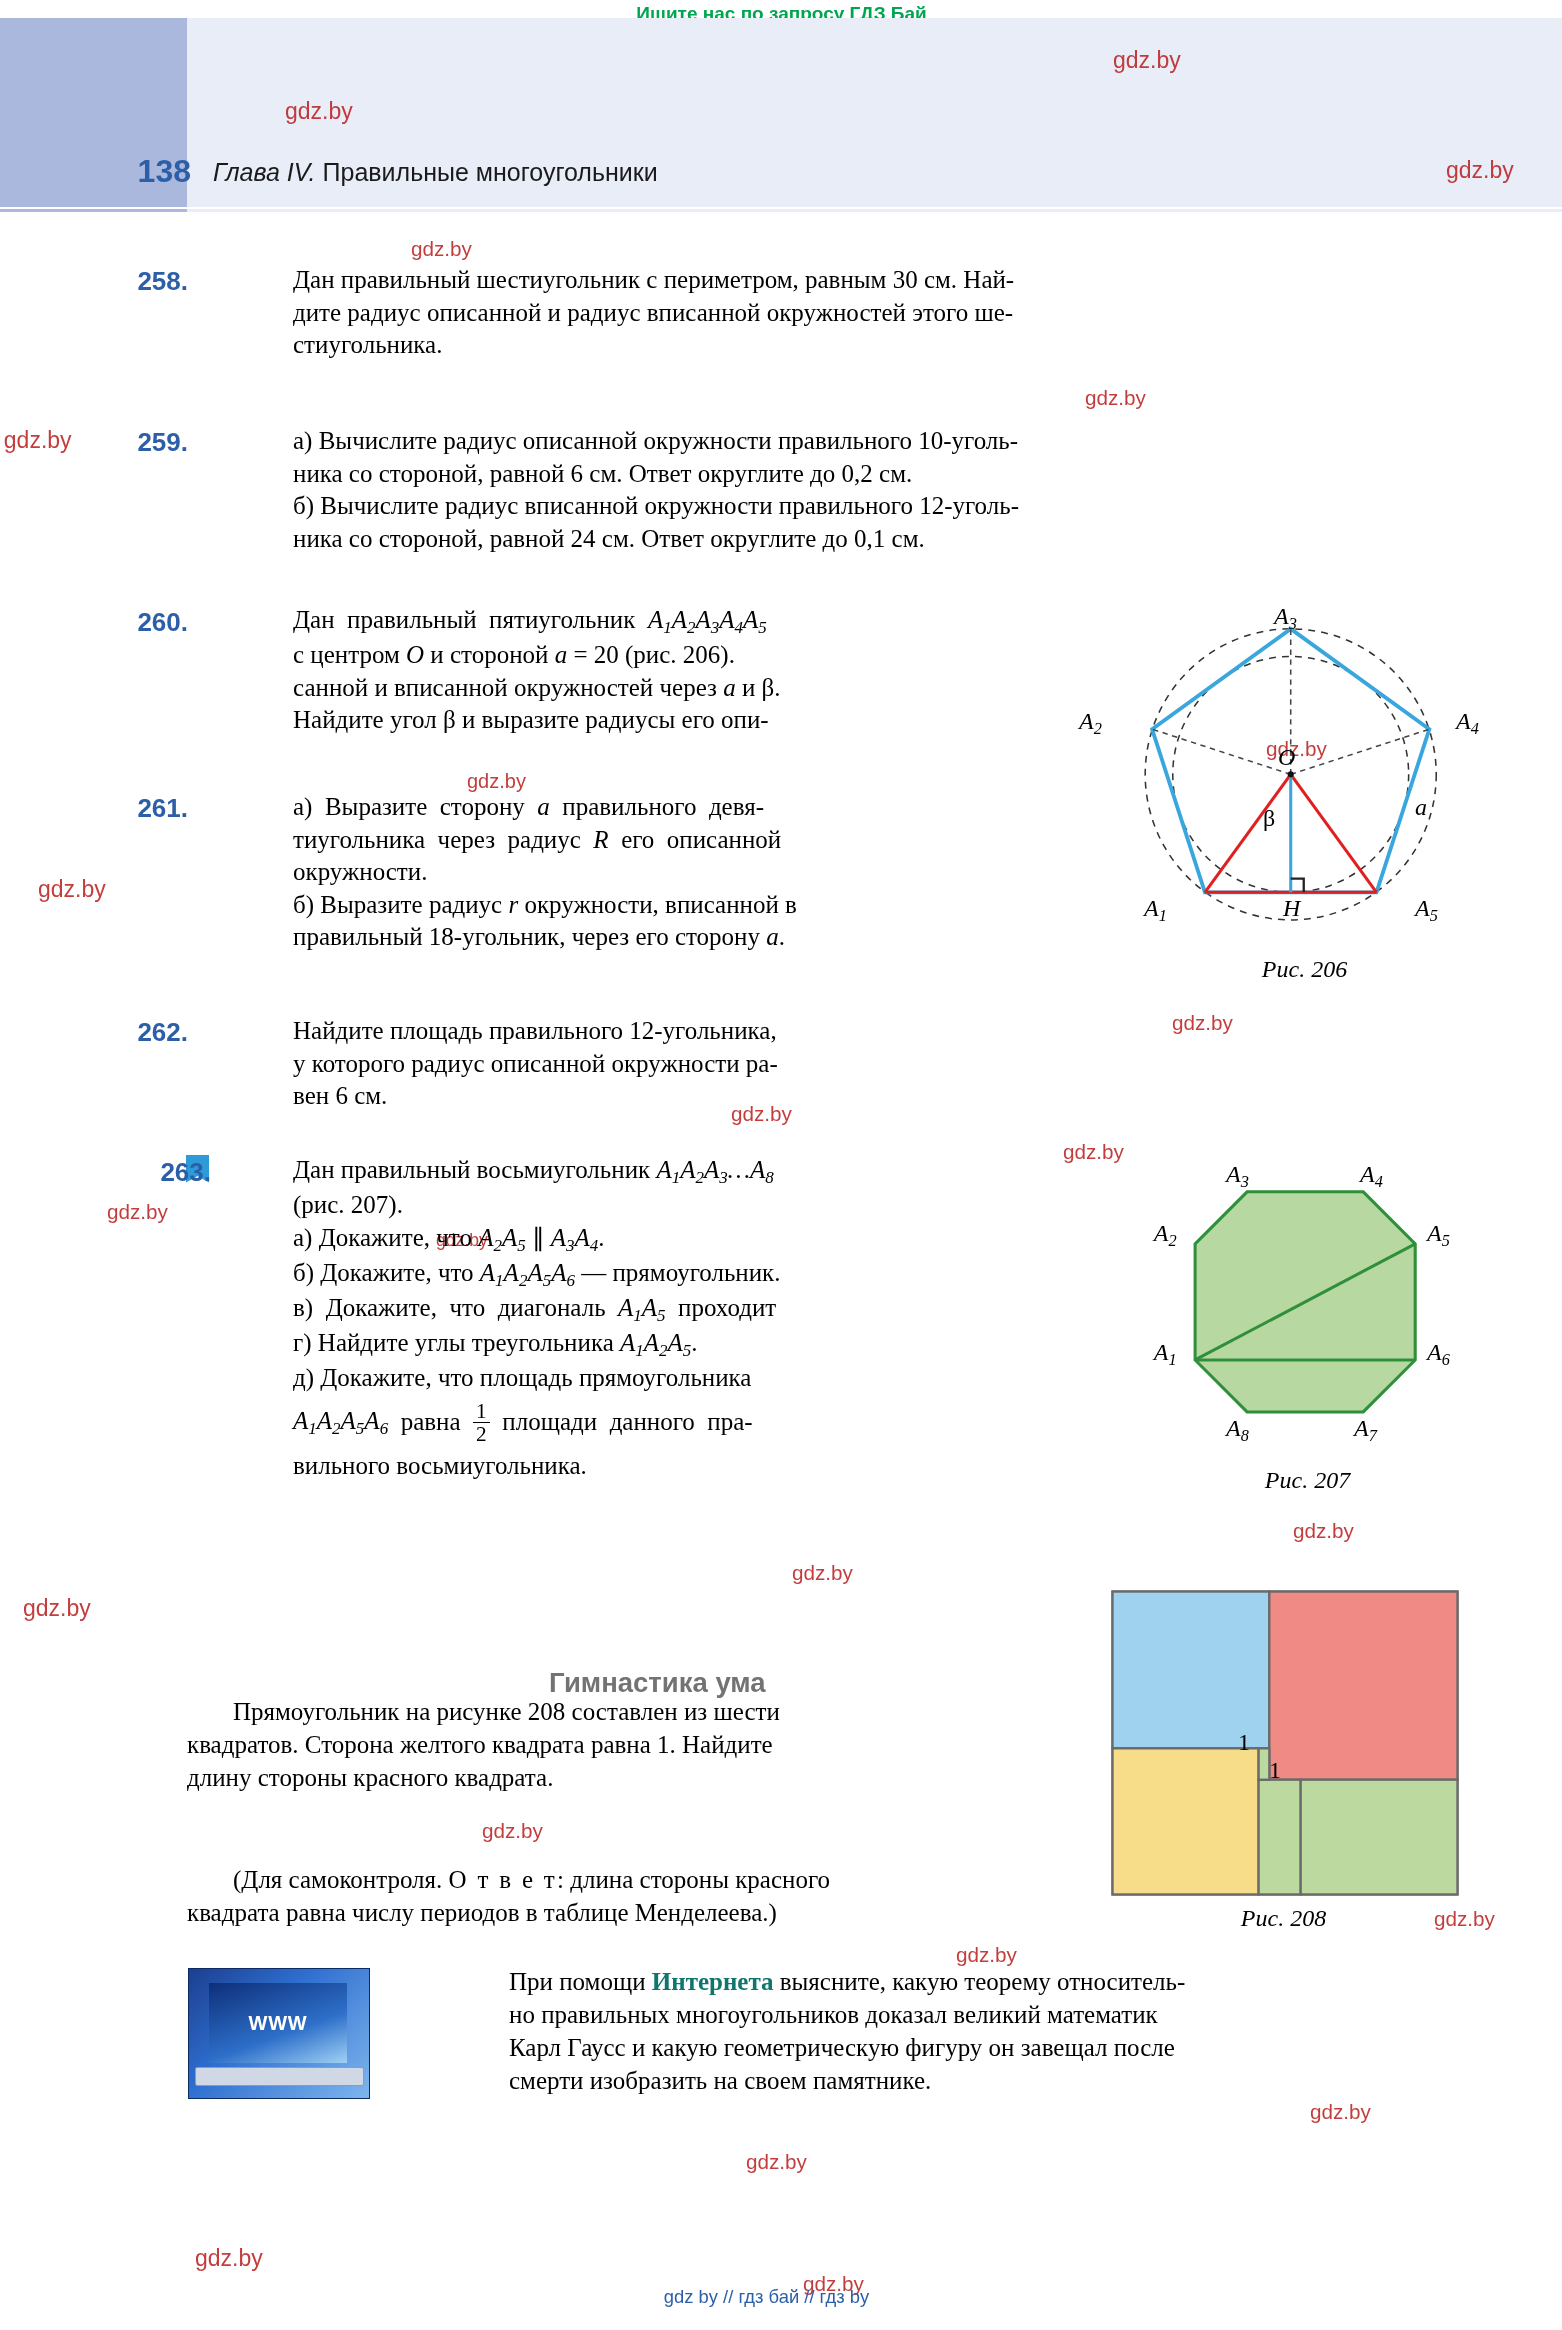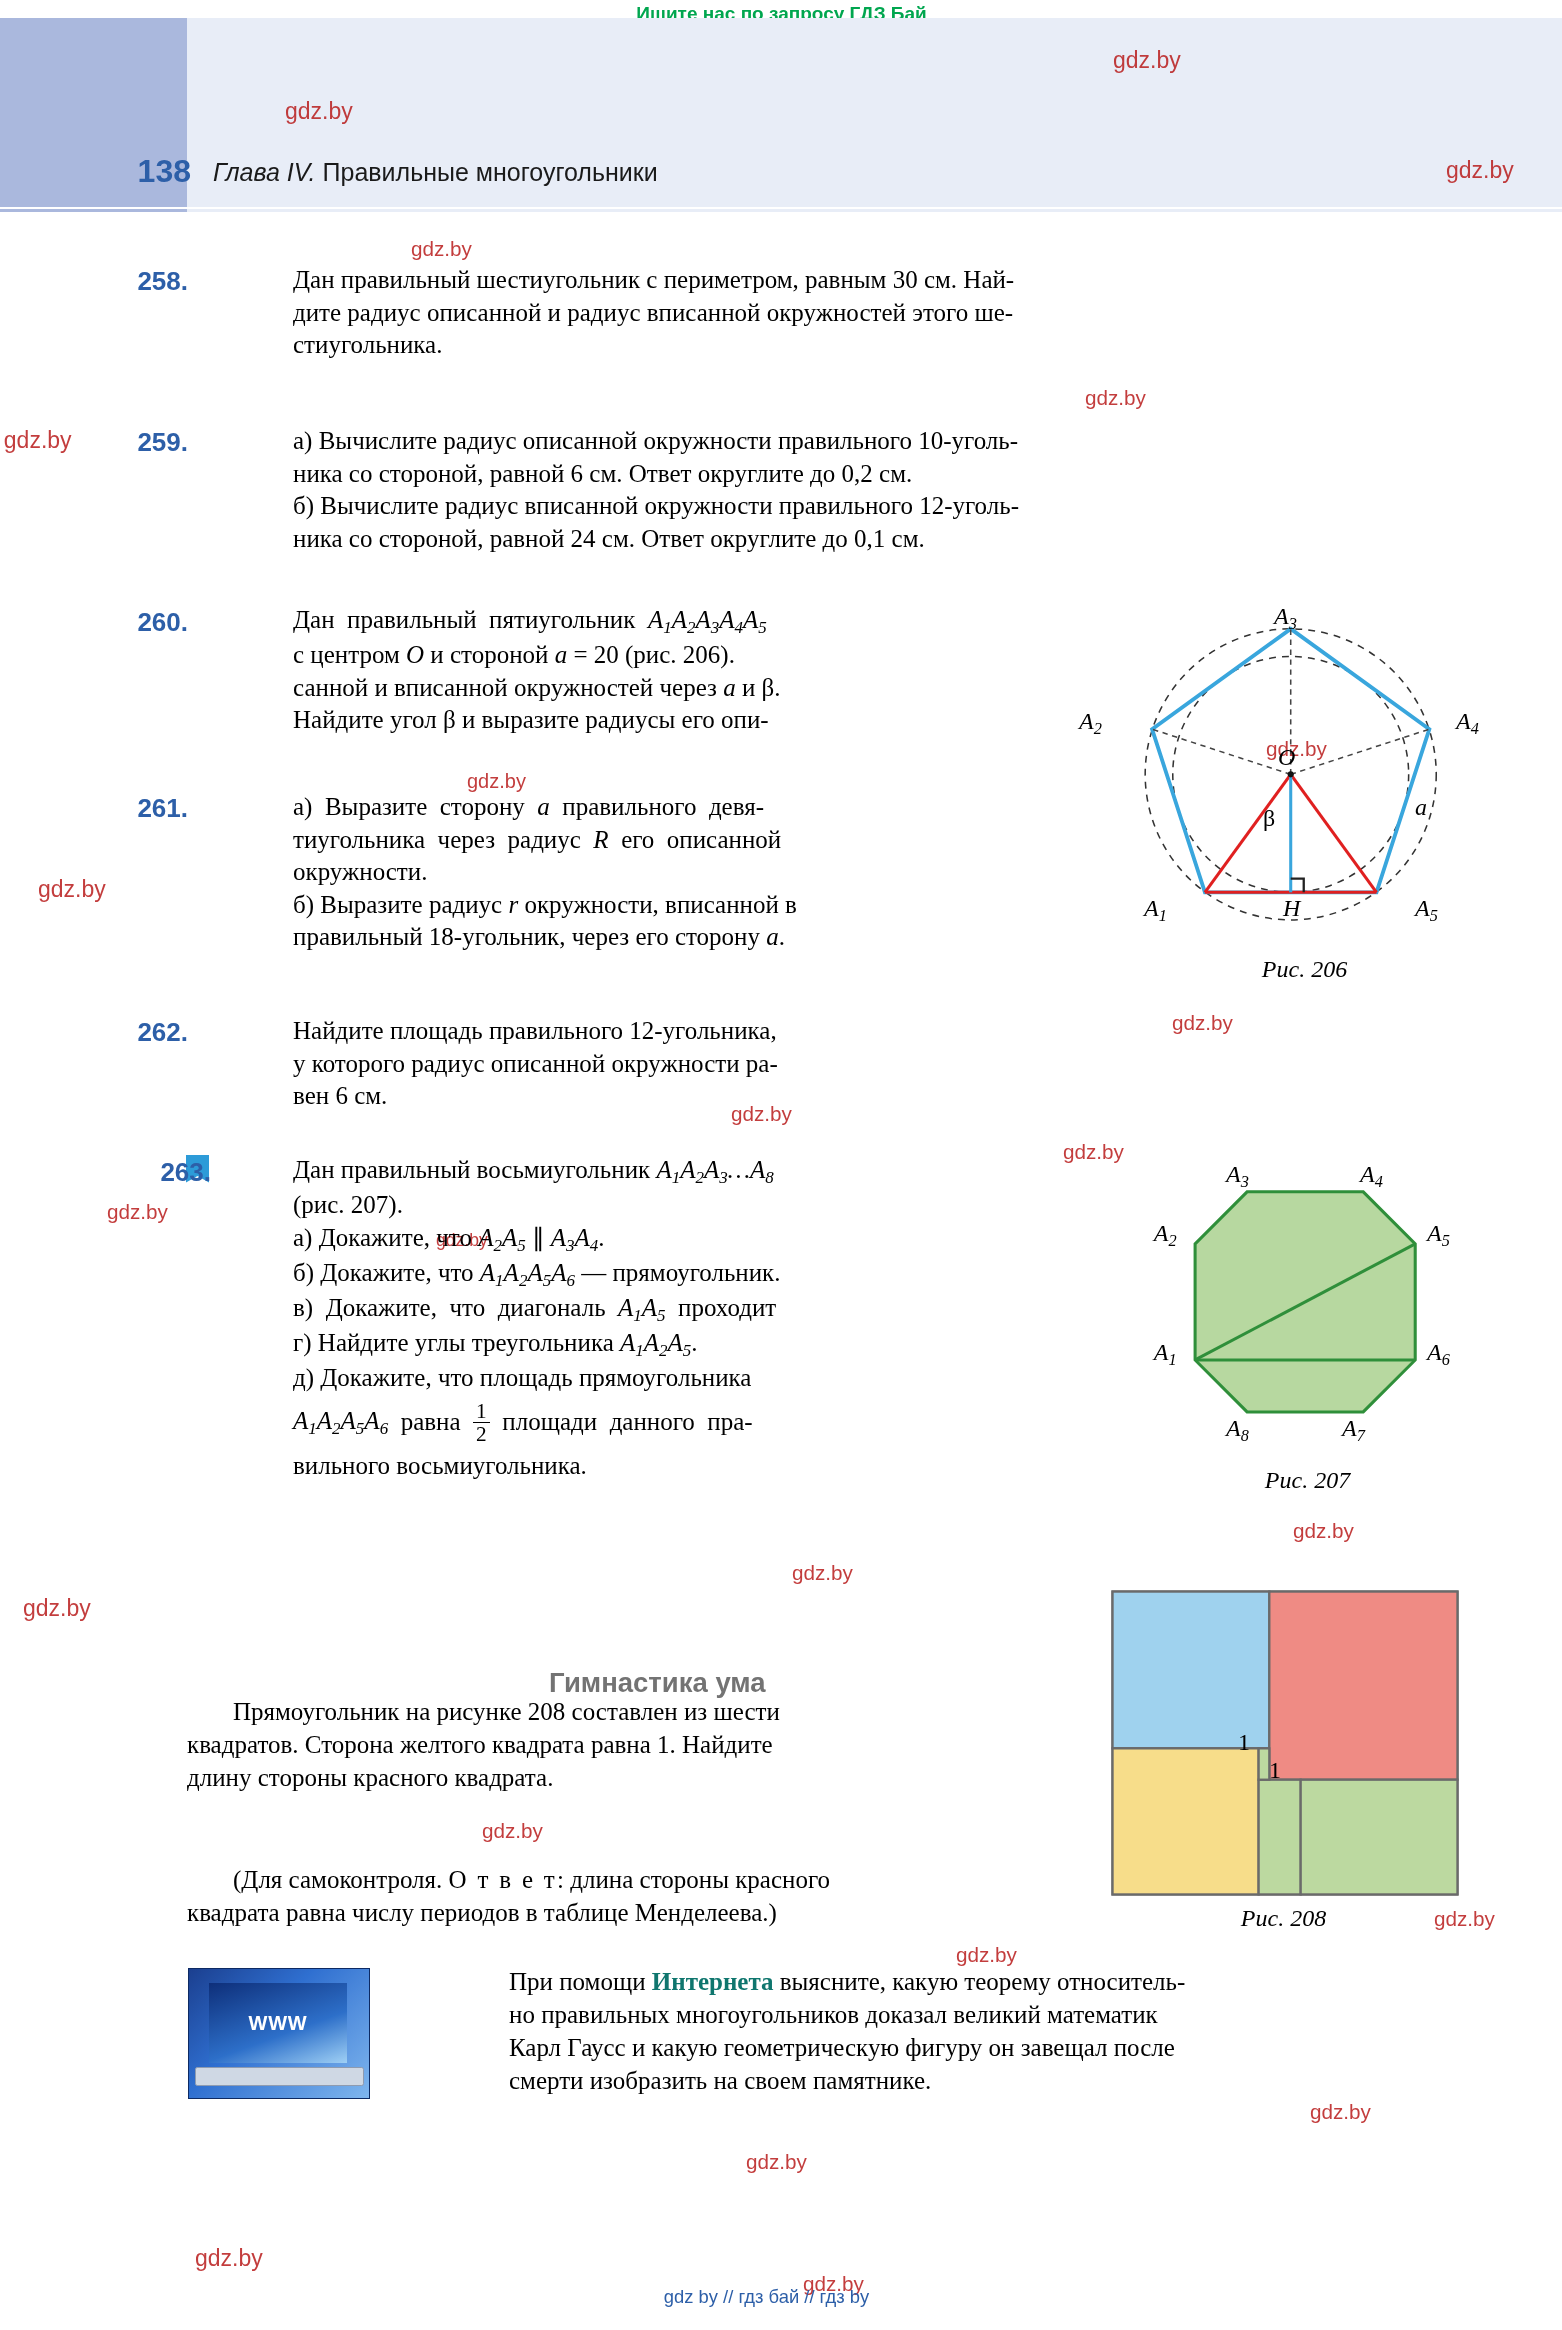--- a/index.html
+++ b/index.html
@@ -281,21 +281,21 @@
     <line x1="42" y1="268" x2="330" y2="116" stroke="#2f8f3a" stroke-width="4"></line>
     <line x1="42" y1="268" x2="330" y2="268" stroke="#2f8f3a" stroke-width="4"></line>
   </svg>
   <div style="position:absolute;left:63px;top:6.1px;font-size:24px;font-style:italic;">A<span class="sub">3</span></div>
   <div style="position:absolute;left:197px;top:6.1px;font-size:24px;font-style:italic;">A<span class="sub">4</span></div>
   <div style="position:absolute;left:-9.2px;top:65px;font-size:24px;font-style:italic;">A<span class="sub">2</span></div>
   <div style="position:absolute;left:264px;top:65px;font-size:24px;font-style:italic;">A<span class="sub">5</span></div>
   <div style="position:absolute;left:-9.2px;top:184px;font-size:24px;font-style:italic;">A<span class="sub">1</span></div>
   <div style="position:absolute;left:264px;top:184px;font-size:24px;font-style:italic;">A<span class="sub">6</span></div>
   <div style="position:absolute;left:63px;top:260px;font-size:24px;font-style:italic;">A<span class="sub">8</span></div>
-  <div style="position:absolute;left:179px;top:260px;font-size:24px;font-style:italic;">A<span class="sub">7</span></div>
+  <div style="position:absolute;left:191px;top:260px;font-size:24px;font-style:italic;">A<span class="sub">7</span></div>
 </div>
 <div class="fig-cap" style="left:1170px;top:1467px;width:275px;">Рис. 207</div>
 
 <div style="position:absolute;left:1111px;top:1590px;width:348px;height:306px;">
   <svg width="348" height="306" viewBox="0 0 455 400">
 
     <rect x="2" y="2" width="451" height="396" fill="#ffffff" stroke="#6a6a6a" stroke-width="3"></rect>
 
     <rect x="2" y="2" width="205" height="205" fill="#9fd2ee" stroke="#6a6a6a" stroke-width="3"></rect>
 

